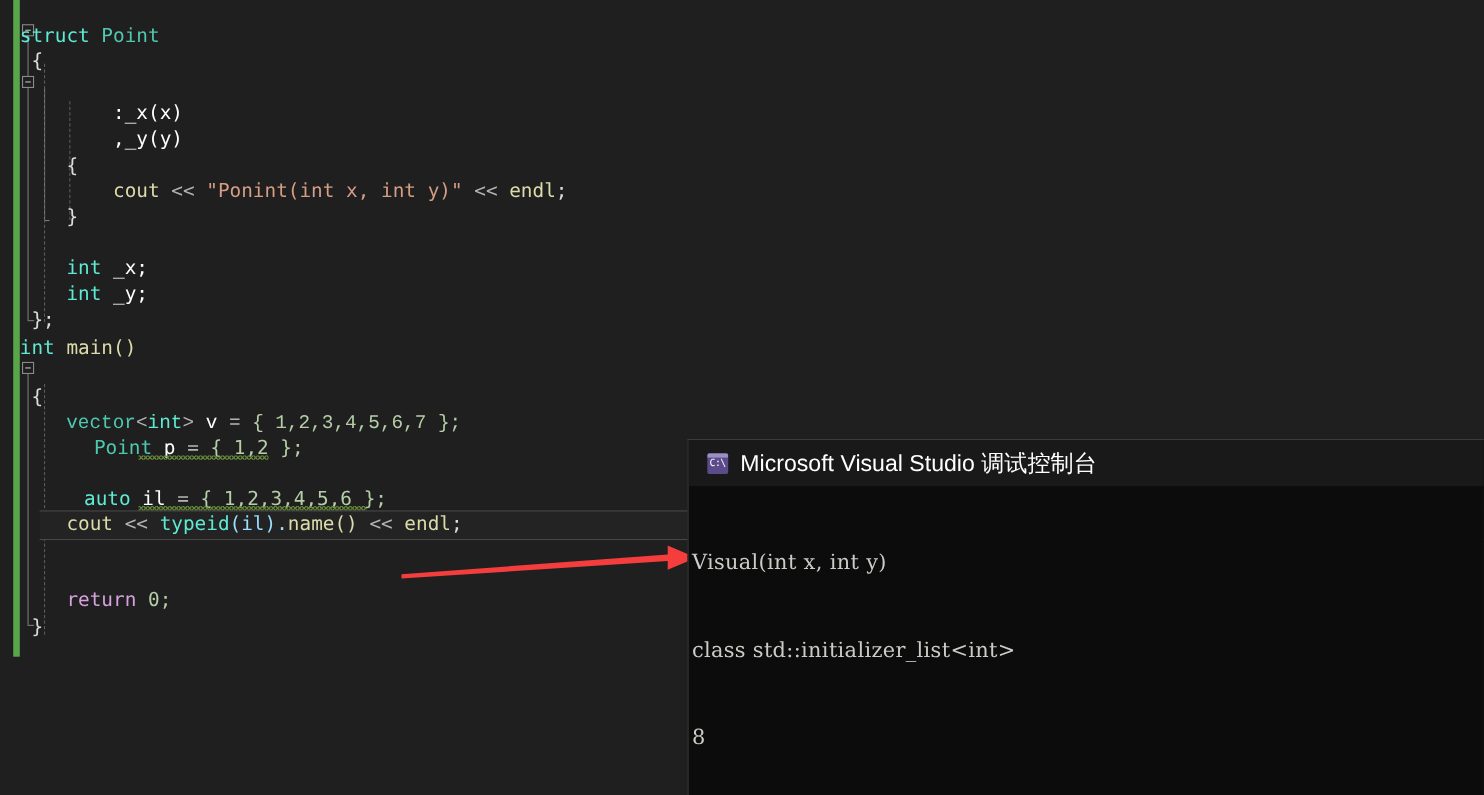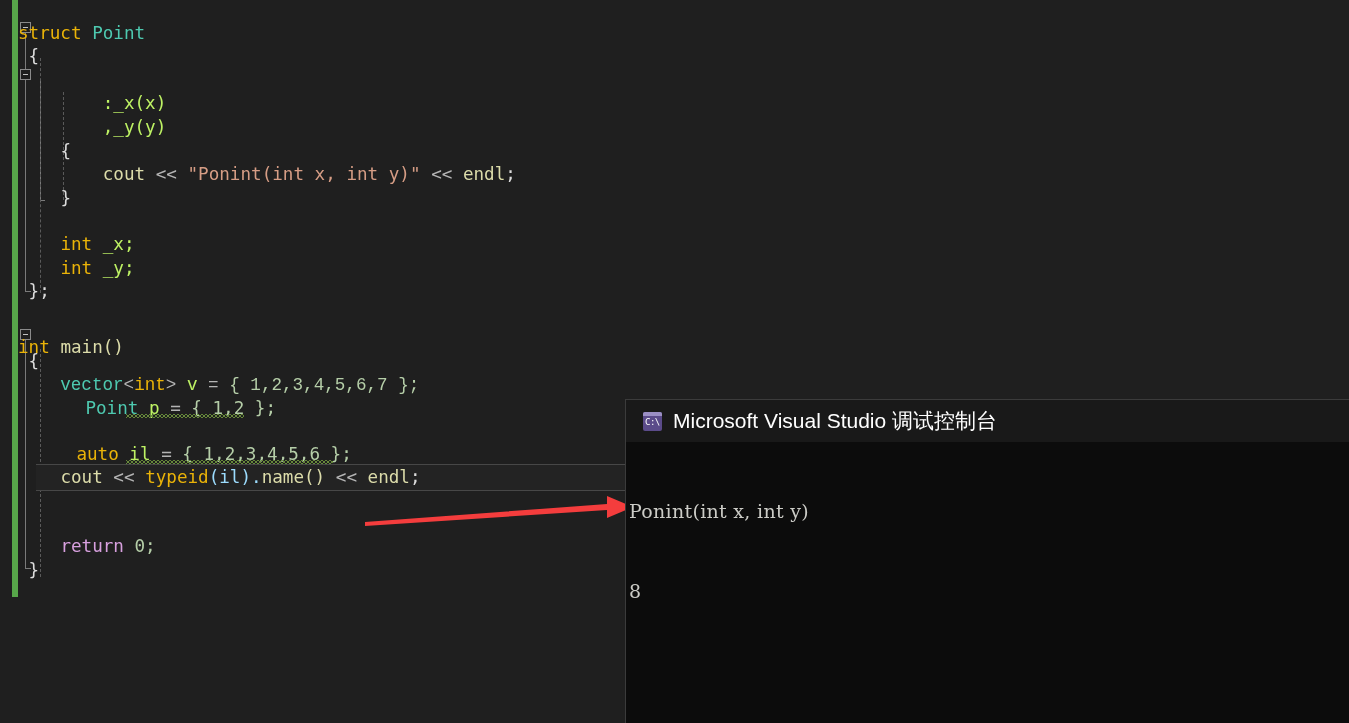--- a/index.html
+++ b/index.html
@@ -48,29 +48,29 @@
     line-height: 23.3px;
     white-space: pre;
     font-size: 17.6px;
     letter-spacing: 0px;
     color: #dcdcdc;
     font-family: "DejaVu Sans Mono", "Liberation Mono", monospace;
   }
   .ind { color: transparent; }
 
   
-  .kw      { color: #eab308; }  
+  .kw      { color: #5eead4; }  
   .type    { color: #4ec9b0; }  
   .fn      { color: #dcdcaa; }  
   .num     { color: #b5cea8; }
   .str     { color: #d69d85; }
   .ret     { color: #d8a0df; }  
   .pun     { color: #dcdcdc; }
   .var     { color: #9cdcfe; }  
-  .mem     { color: #bef264; text-align: right; }  
+  .mem     { color: #ffffff; text-align: right; }  
   .op      { color: #b4b4b4; }
 
   
   #current-line-box {
     position: absolute;
     left: 36px;
     top: 464px;
     width: 1313px;
     height: 25px;
     border-top: 1px solid #474747;
@@ -238,21 +238,21 @@
   <div class="code-line" style="top:163px;"><span class="ind">........</span><span class="fn">cout</span><span class="pun"> </span><span class="op">&lt;&lt;</span><span class="pun"> </span><span class="str">"Ponint(int x, int y)"</span><span class="pun"> </span><span class="op">&lt;&lt;</span><span class="pun"> </span><span class="fn">endl</span><span class="pun">;</span></div>
 
   <div class="code-line" style="top:187px;"><span class="ind">....</span><span class="pun">}</span></div>
 
   <div class="code-line" style="top:233px;"><span class="ind">....</span><span class="kw">int</span><span class="pun"> </span><span class="mem">_x;</span></div>
 
   <div class="code-line" style="top:257px;"><span class="ind">....</span><span class="kw">int</span><span class="pun"> </span><span class="mem">_y;</span></div>
 
   <div class="code-line" style="top:280px;"><span class="ind">.</span><span class="pun">};</span></div>
 
-  <div class="code-line" style="top:336px;"><span class="kw">int</span><span class="pun"> </span><span class="fn">main()</span></div>
+  <div class="code-line" style="top:306px;"><span class="kw">int</span><span class="pun"> </span><span class="fn">main()</span></div>
 
   <div class="code-line" style="top:350px;"><span class="ind">.</span><span class="pun">{</span></div>
 
   <div class="code-line" style="top:374px;font-family:Liberation Mono, monospace;"><span class="ind">....</span><span class="type">vector</span><span class="op">&lt;</span><span class="kw">int</span><span class="op">&gt;</span><span class="pun"> </span><span class="mem">v</span><span class="pun"> </span><span class="op">=</span><span class="pun"> </span><span class="num">{ 1,2,3,4,5,6,7 };</span></div>
 
   <div class="code-line" style="top:397px;padding-left:25px;"><span class="ind">....</span><span class="type">Point</span><span class="pun"> </span><span class="mem">p</span><span class="pun"> </span><span class="op">=</span><span class="pun"> </span><span class="num">{ 1,2 };</span></div>
   <div class="squiggle" style="left:126px; top:414px; width:118px;"></div>
 
   <div class="code-line" style="top:443px;padding-left:16px;"><span class="ind">....</span><span class="kw">auto</span><span class="pun"> </span><span class="mem">il</span><span class="pun"> </span><span class="op">=</span><span class="pun"> </span><span class="num">{ 1,2,3,4,5,6 };</span></div>
   <div class="squiggle" style="left:126px; top:460px; width:207px;"></div>
@@ -273,20 +273,21 @@
 
   <div id="console-titlebar">
     <div id="console-icon">
       <div class="bar"></div>
       <div class="glyph">C:\</div>
     </div>
     <div id="console-title-text">Microsoft Visual Studio 调试控制台</div>
   </div>
 
   <div id="console-body">
-    <div class="line">Ponint(int x, int y)</div>
+    <div class="line">Visual(int x, int y)</div>
+    <div class="line">class std::initializer_list&lt;int&gt;</div>
     <div class="line">8</div>
     
     
     
   </div>
 
 </div>
 
 </body></html>

